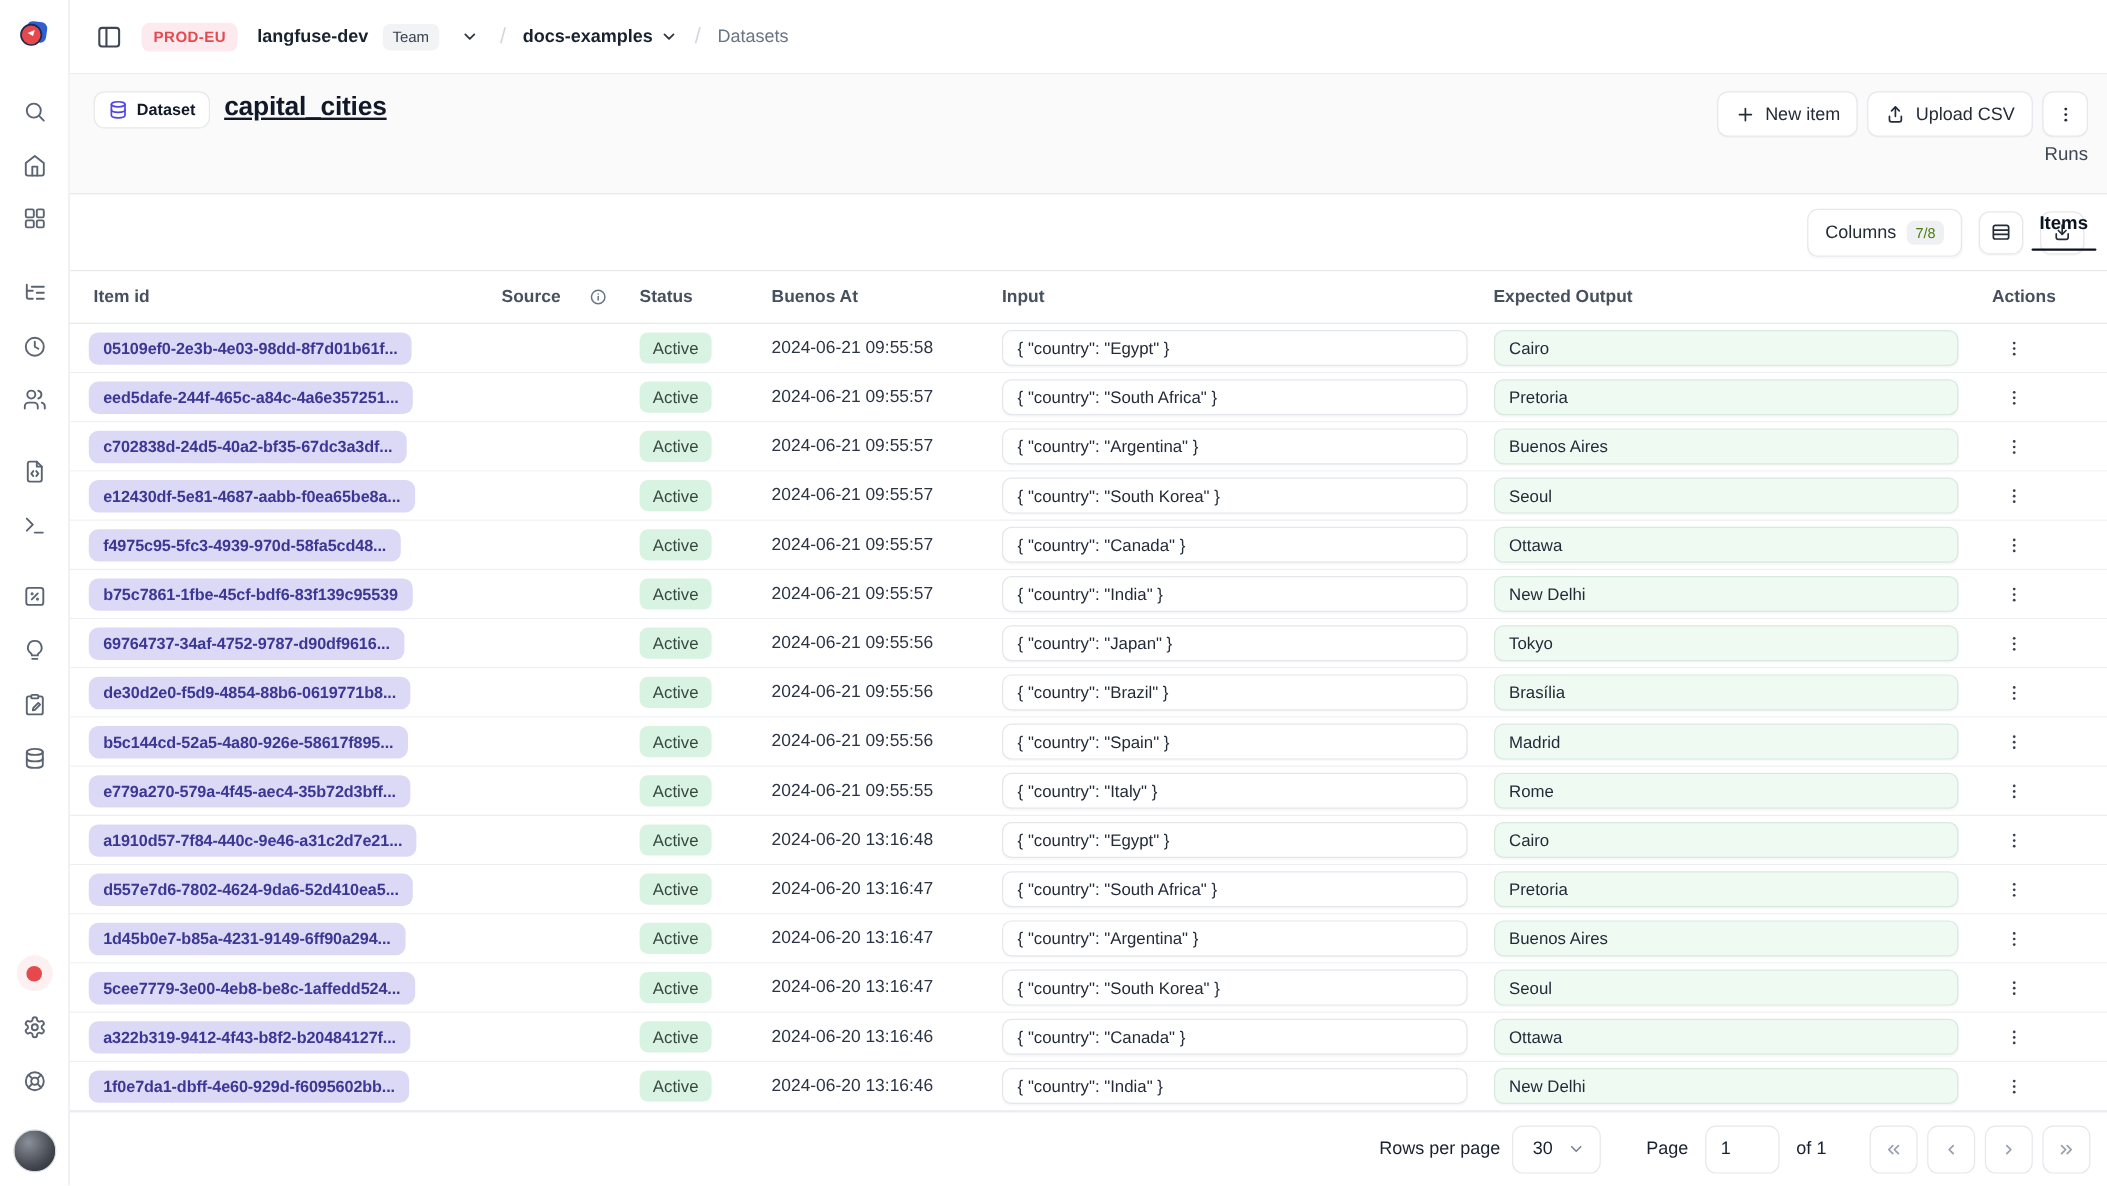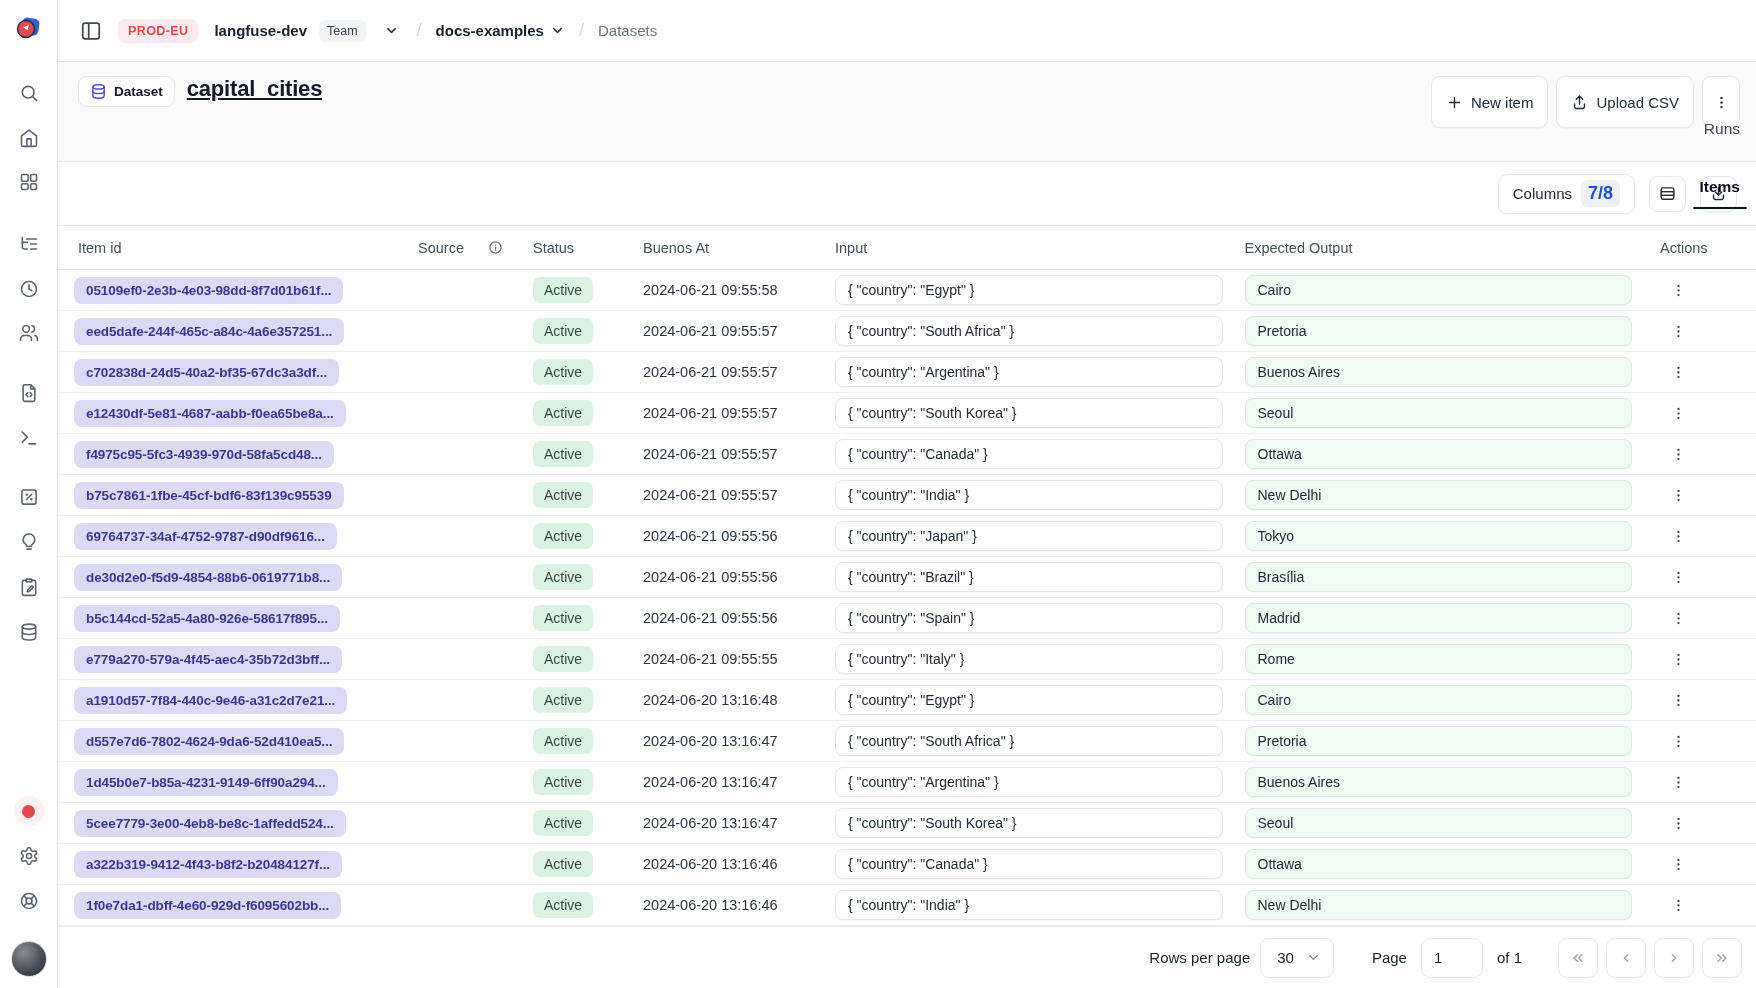--- a/index.html
+++ b/index.html
@@ -74,47 +74,47 @@
     border: 1px solid var(--border, #e6e8ec); border-radius: 9px;
     padding: 6px 11px; font-size: 13.5px; font-weight: 700; color: #111827;
     margin-left: 4px;
   }
   .entity-badge svg { color: var(--entity-icon, #4f46e5); }
   .page-title { font-size: 22px; font-weight: 700; color: #111827; letter-spacing: -0.2px; text-decoration: underline; }
   .head-actions { margin-left: auto; display: flex; align-items: center; gap: 8px; }
   .btn {
     display: inline-flex; align-items: center; gap: 8px; background: #fff;
     border: 1px solid var(--border, #e6e8ec); border-radius: 9px;
-    height: 52px; padding: 0 14px; font-size: 15px; font-weight: 500; color: #242c38;
+    height: 38px; padding: 0 14px; font-size: 15px; font-weight: 500; color: #242c38;
     box-shadow: 0 1px 1px rgba(16,24,40,.03);
   }
   .btn-square { width: 38px; padding: 0; justify-content: center; }
   .tabs { display: flex; align-items: flex-end; gap: 28px; padding-left: 30px; height: 42px; flex-direction: column; }
   .tab { font-size: 15.5px; font-weight: 500; color: #3c4654; padding-bottom: 12px; position: relative; }
   .tab.active { color: #0b1220; font-weight: 600; }
   .tab.active::after {
     content: ""; position: absolute; left: -7px; right: -7px; bottom: -1px;
     height: 2.5px; background: var(--tab-active-underline, #0b1220); border-radius: 2px;
   }
 
   
   .toolbar {
     height: 63px; flex: 0 0 63px; display: flex; align-items: center;
     justify-content: flex-end; gap: 14px; padding: 0 19px; background: #fff;
   }
   .btn-columns { height: 40px; border-radius: 9px; gap: 9px; }
-  .columns-count { background: #eef0f3; color: #1d4ed8; font-size: 18px; font-weight: 700; border-radius: 6px; padding: 3px 7px; }
+  .columns-count { background: #eef0f3; color: #4d7c0f; font-size: 12px; font-weight: 400; border-radius: 6px; padding: 3px 7px; }
   .tool-square { width: 37px; height: 36px; }
 
   
   .tbl { flex: 0 0 auto; }
   .thead-row {
     display: flex; align-items: center; height: 45px;
     border-top: 1px solid var(--border, #e6e8ec); border-bottom: 1px solid var(--border, #e6e8ec);
-    font-size: 14.5px; font-weight: 400; color: #47505e; background: #fff;
+    font-size: 14.5px; font-weight: 700; color: #47505e; background: #fff;
   }
   .tr { display: flex; align-items: center; height: 41px; border-bottom: 1px solid var(--row-border, #edeef1); background: #fff; }
   .td-id { width: 340px; padding-left: 16px; display: flex; align-items: center; }
   .th-id { padding-left: 20px; }
   .td-source { width: 115px; display: flex; align-items: center; gap: 24px; margin-left: 20px; }
   .td-status { width: 110px; }
   .td-created { width: 192px; }
   .td-input { flex: 1 1 0; min-width: 0; padding-right: 22px; }
   .td-expected { flex: 1 1 0; min-width: 0; padding-right: 28px; }
   .td-actions { width: 96px; display: flex; text-align: right; }

